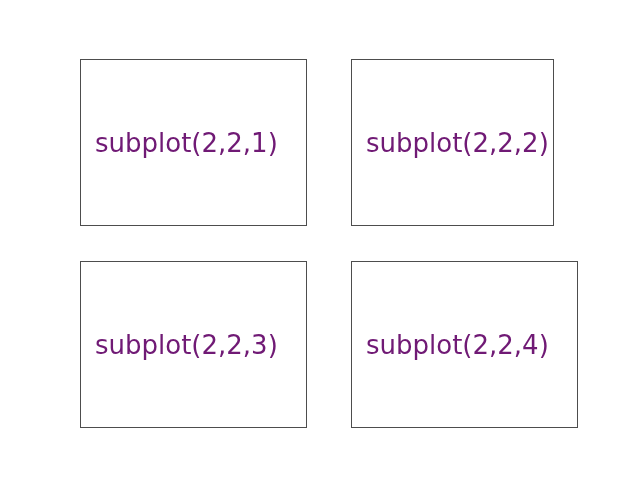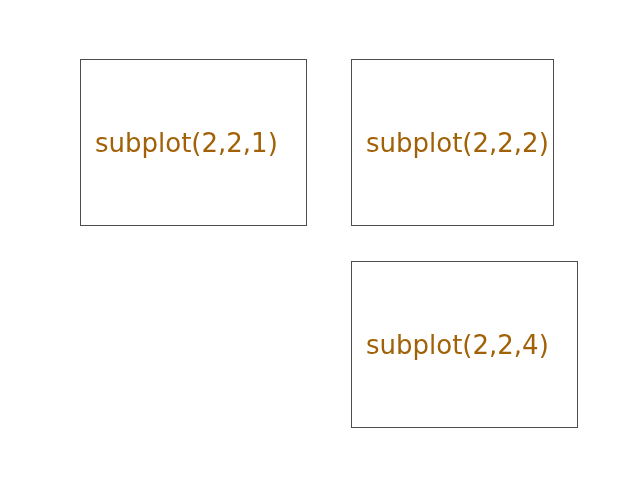--- a/index.html
+++ b/index.html
@@ -25,21 +25,21 @@
   .axes-panel {
     position: absolute;
     box-sizing: border-box;
     background: #ffffff;
     border: 1px solid #4d4d4d;
     display: flex;
     align-items: center;
     justify-content: flex-start;
   }
   .axes-label {
-    color: #a16207;
+    color: #701a75;
     font-size: 26px;
     line-height: 1;
     white-space: nowrap;
     padding-left: 14px;
     letter-spacing: 0px;
     font-family: "DejaVu Sans", sans-serif;
   }
   
   #panel-1 { left: 80px;  top: 59px;  width: 227px; height: 167px; }
   #panel-2 { left: 351px; top: 59px;  width: 203px; height: 167px; }
@@ -52,18 +52,21 @@
 <div id="figure-canvas">
 
   <div class="axes-panel" id="panel-1">
     <span class="axes-label">subplot(2,2,1)</span>
   </div>
 
   <div class="axes-panel" id="panel-2">
     <span class="axes-label">subplot(2,2,2)</span>
   </div>
 
+  <div class="axes-panel" id="panel-3">
+    <span class="axes-label">subplot(2,2,3)</span>
+  </div>
 
   <div class="axes-panel" id="panel-4">
     <span class="axes-label">subplot(2,2,4)</span>
   </div>
 
 </div>
 
 </body></html>

